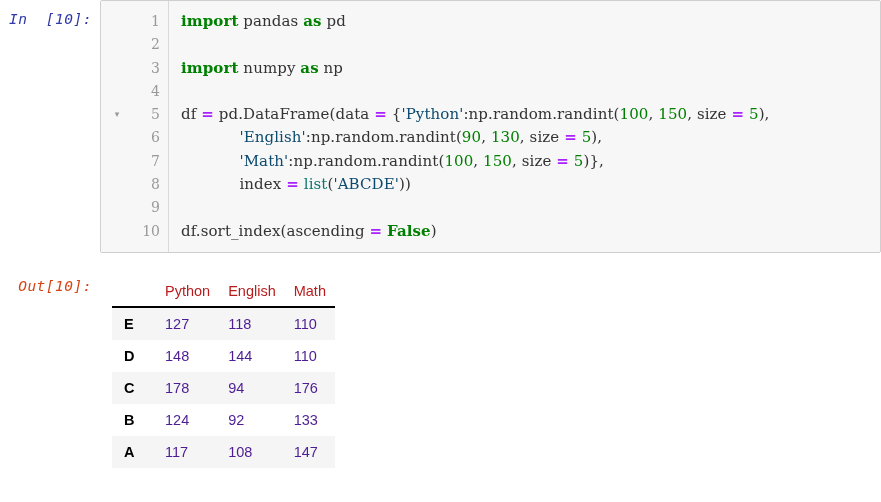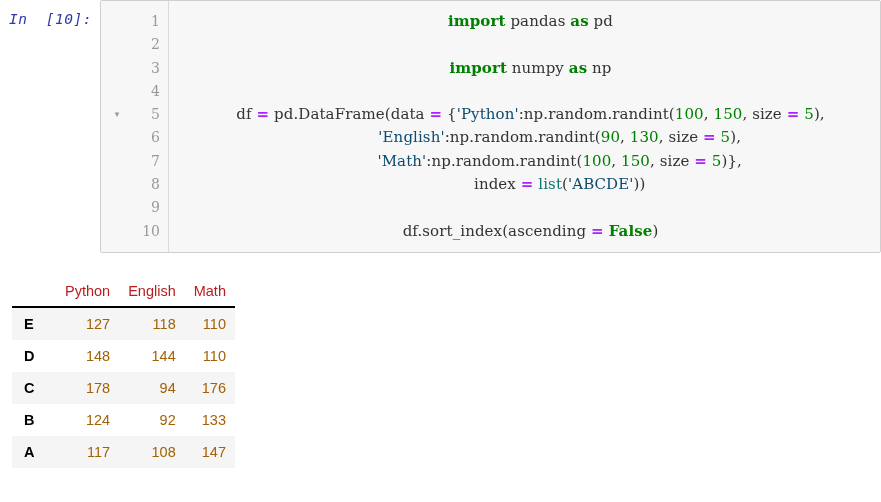--- a/index.html
+++ b/index.html
@@ -84,21 +84,21 @@
     flex: 1 1 auto;
     padding: 9px 0 9px 12px;
     font-family: "DejaVu Serif", serif;
     font-size: 15px;
     line-height: 23.3px;
     color: #333333;
     white-space: pre;
     overflow: hidden;
     letter-spacing: 0.1px;
   }
-  .code .ln { display: block; height: 23.3px; text-align: center; }
+  .code .ln { display: block; height: 23.3px; }
 
   
   .k   { color: #008000; font-weight: bold; }   
   .nb  { color: #0f766e; }                      
   .s   { color: #0c4a6e; }                      
   .mi  { color: #008000; }                      
   .op  { color: #aa22ff; font-weight: bold; }   
   .n   { color: #333333; }                      
   .p   { color: #333333; }                      
 
@@ -136,24 +136,23 @@
   }
   table.df tbody th {
     font-weight: bold;
     text-align: left;
     padding: 8px 9px 8px 12px;
     border: none;
     color: #000000;
     white-space: nowrap;
   }
   table.df tbody td {
-    text-align: right;
     padding: 8px 9px 8px 9px;
     border: none;
-    color: #a16207;
+    color: #4c1d95;
     white-space: nowrap;
   }
   table.df tbody tr.odd th,
   table.df tbody tr.odd td {
     background: #f5f5f5;
   }
   table.df tbody tr.even th,
   table.df tbody tr.even td {
     background: #ffffff;
   }
@@ -181,20 +180,21 @@
       <span class="lnum">10</span>
     </div>
 
     <div class="code" id="code-body"><span class="ln"><span class="k">import</span><span class="n"> pandas </span><span class="k">as</span><span class="n"> pd</span></span><span class="ln">&nbsp;</span><span class="ln"><span class="k">import</span><span class="n"> numpy </span><span class="k">as</span><span class="n"> np</span></span><span class="ln">&nbsp;</span><span class="ln"><span class="n">df </span><span class="op">=</span><span class="n"> pd.DataFrame(data </span><span class="op">=</span><span class="p"> {</span><span class="s">'Python'</span><span class="n">:np.random.randint(</span><span class="mi">100</span><span class="p">, </span><span class="mi">150</span><span class="n">, size </span><span class="op">=</span><span class="n"> </span><span class="mi">5</span><span class="p">),</span></span><span class="ln"><span class="n">            </span><span class="s">'English'</span><span class="n">:np.random.randint(</span><span class="mi">90</span><span class="p">, </span><span class="mi">130</span><span class="n">, size </span><span class="op">=</span><span class="n"> </span><span class="mi">5</span><span class="p">),</span></span><span class="ln"><span class="n">            </span><span class="s">'Math'</span><span class="n">:np.random.randint(</span><span class="mi">100</span><span class="p">, </span><span class="mi">150</span><span class="n">, size </span><span class="op">=</span><span class="n"> </span><span class="mi">5</span><span class="p">)},</span></span><span class="ln"><span class="n">            index </span><span class="op">=</span><span class="n"> </span><span class="nb">list</span><span class="p">(</span><span class="s">'ABCDE'</span><span class="p">))</span></span><span class="ln">&nbsp;</span><span class="ln"><span class="n">df.sort_index(ascending </span><span class="op">=</span><span class="n"> </span><span class="k">False</span><span class="p">)</span></span></div>
 
   </div>
 </div>
 
 <div class="cell-output">
 
+  <div class="prompt prompt-out">Out[10]:</div>
 
   <div class="output-area">
     <table class="df" id="df-table">
       <thead>
         <tr>
             <th class="corner">&nbsp;</th>
             <th>Python</th>
             <th>English</th>
             <th>Math</th>
           </tr>

